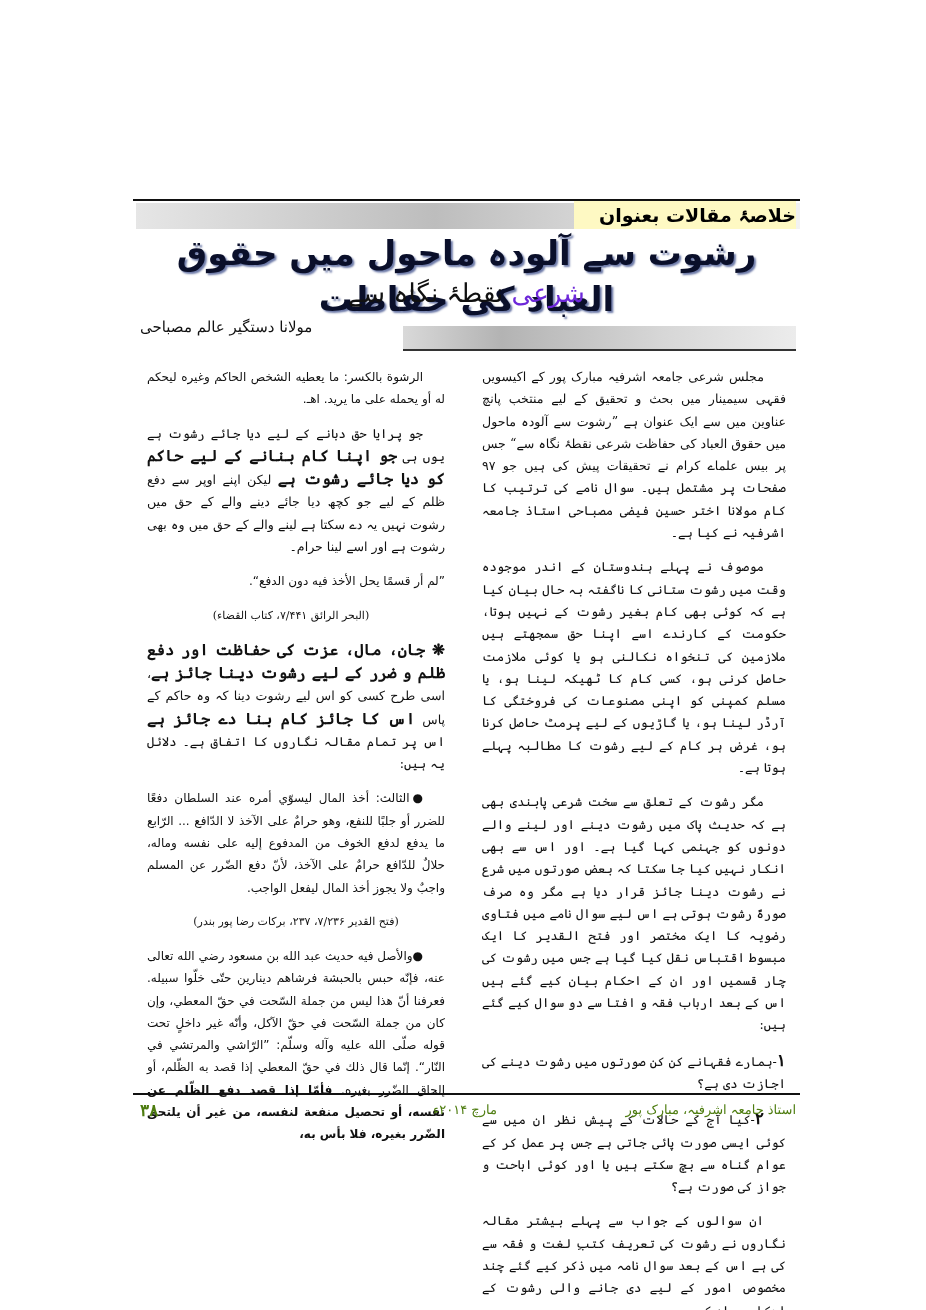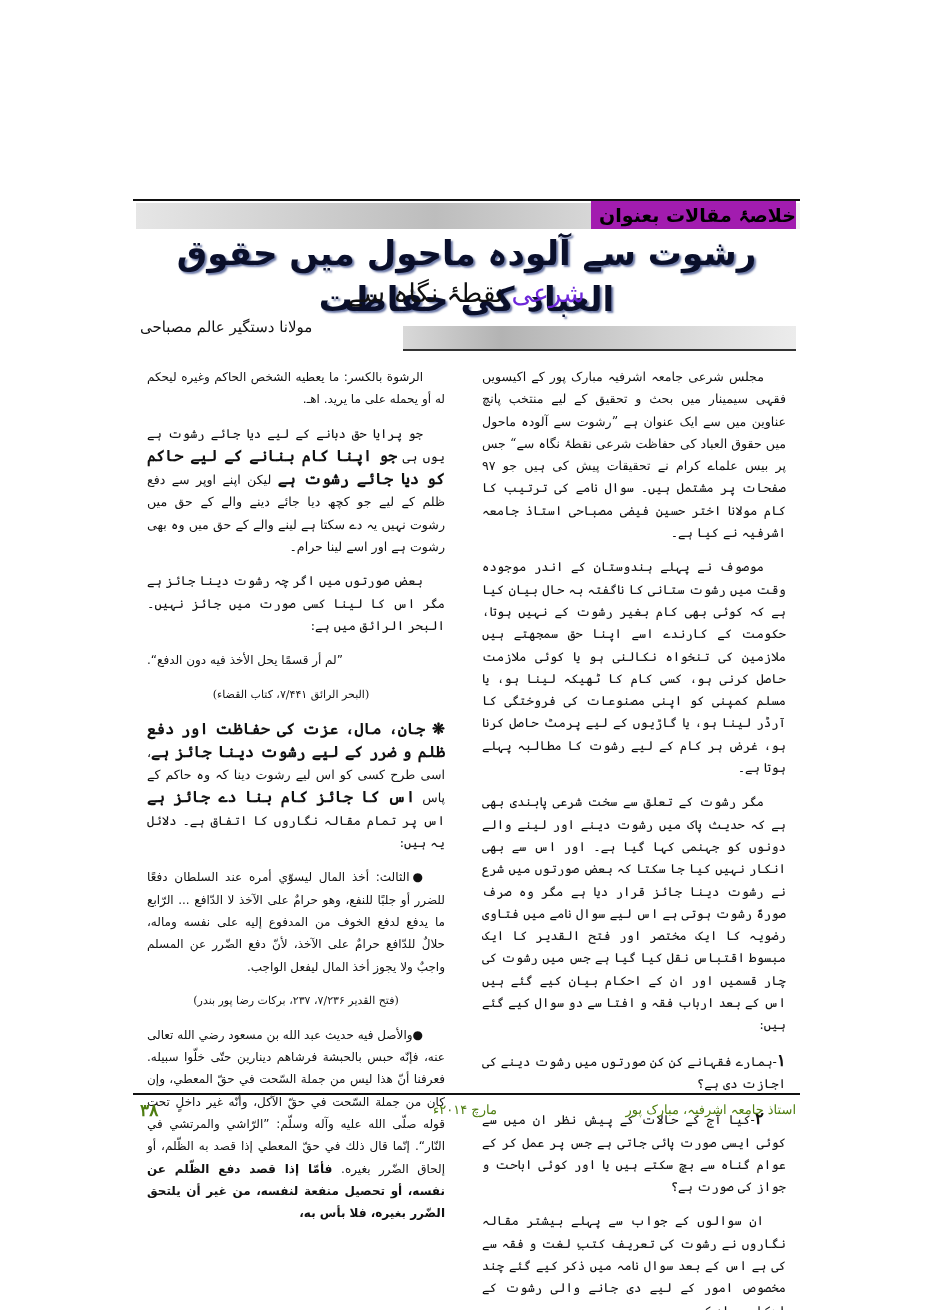--- a/index.html
+++ b/index.html
@@ -5,21 +5,21 @@
   html, body { margin: 0; padding: 0; background: #ffffff; }
   body { width: 926px; height: 1310px; position: relative; overflow: hidden;
          font-family: "DejaVu Sans", sans-serif; color: #111; }
   .page { position: absolute; left: 0; top: 0; width: 926px; height: 1310px; }
 
   .top-rule { position: absolute; left: 133px; top: 199px; width: 667px; height: 2px; background: #111; }
   .band-top { position: absolute; left: 136px; top: 203px; width: 664px; height: 26px;
               background: linear-gradient(to right, #e6e6e6 0%, #bdbdbd 45%, #d8d8d8 70%, #f2f2f2 100%); }
   .section-label { position: absolute; right: 130px; top: 201px; height: 28px; line-height: 28px;
                    font-family: "DejaVu Sans", sans-serif; font-weight: bold; font-size: 19px; color: #000;
-                   direction: rtl; background: #a21caf; padding-left: 8px; }
+                   direction: rtl; background: #fef9c3; padding-left: 25px; }
 
   .main-title { position: absolute; left: 133px; top: 230px; width: 667px; text-align: center;
                 direction: rtl; font-family: "DejaVu Sans", sans-serif; font-weight: bold; font-size: 34px;
                 line-height: 46px; color: #0a0f2a; text-shadow: 2px 2px 2px #6d7aa8; letter-spacing: -0.5px; }
   .sub-title { position: absolute; left: 133px; top: 276px; width: 667px; text-align: center;
                direction: rtl; font-family: "DejaVu Serif", serif; font-size: 26px; line-height: 34px; color: #111; }
   .sub-title .blue { color: #6d28d9; }
 
   .author { position: absolute; left: 140px; top: 318px; direction: rtl; font-family: "DejaVu Serif", serif;
             font-size: 15px; color: #111; }
@@ -32,21 +32,21 @@
   .col p { margin: 12px; }
   .col-right { left: 470px; top: 354px; width: 328px; }
   .col-left { left: 135px; top: 354px; width: 322px; }
   .indent { text-indent: 22px; }
   .ref { font-size: 11px; text-align: center; line-height: 22px; }
   .ref-r { font-size: 11px; text-align: center; line-height: 22px; padding-right: 10px; }
   .big { font-weight: bold; font-size: 15.5px; }
   .arabic { font-family: "DejaVu Sans", sans-serif; font-size: 12px; }
   .arabic-b { font-family: "DejaVu Sans", sans-serif; font-size: 12px; font-weight: bold; }
   .qnum { font-weight: bold; font-size: 17px; }
-  .center { text-align: left; }
+  .center { text-align: right; }
   .heading-inline { font-weight: bold; font-size: 19px; }
 
   .bottom-rule { position: absolute; left: 133px; top: 1093px; width: 667px; height: 2px; background: #111; }
   .footer { position: absolute; top: 1098px; height: 24px; line-height: 24px; direction: rtl;
             font-family: "DejaVu Serif", serif; color: #4d7c0f; }
   .footer-institution { right: 130px; font-size: 13px; margin-left: 32px; }
   .footer-date { left: 400px; width: 130px; text-align: center; font-size: 13px; }
   .footer-page { left: 140px; font-size: 17px; font-weight: bold; }
 </style>
 </head>
@@ -72,21 +72,20 @@
     <p><span class="qnum">۱</span><span>-ہمارے فقہانے کن کن صورتوں میں رشوت دینے کی اجازت دی ہے؟</span></p>
     <p class="indent"><span class="qnum">۲</span><span>-کیا آج کے حالات کے پیش نظر ان میں سے کوئی ایسی صورت پائی جاتی ہے جس پر عمل کر کے عوام گناہ سے بچ سکتے ہیں یا اور کوئی اباحت و جواز کی صورت ہے؟</span></p>
     <p class="indent">ان سوالوں کے جواب سے پہلے بیشتر مقالہ نگاروں نے رشوت کی تعریف کتبِ لغت و فقہ سے کی ہے اس کے بعد سوال نامہ میں ذکر کیے گئے چند مخصوص امور کے لیے دی جانے والی رشوت کے احکام بیان کیے ہیں۔</p>
     <p><span class="heading-inline">رشوت کی تعریف:</span><span class="arabic"> الرشوة: ما يعطى لإبطال حق أو لإحقاق باطل.</span></p>
     <p class="ref-r">(التعريفات للجرجاني ص ۱۱۱، مرقاة المفاتيح ۷/۲۴۸)</p>
   </div>
 
   <div class="col col-left">
     <p class="arabic indent">الرشوة بالكسر: ما يعطيه الشخص الحاكم وغيره ليحكم له أو يحمله على ما يريد. اهـ.</p>
     <p class="indent"><span>جو پرایا حق دبانے کے لیے دیا جائے رشوت ہے یوں ہی </span><span class="big">جو اپنا کام بنانے کے لیے حاکم کو دیا جائے رشوت ہے</span><span> لیکن اپنے اوپر سے دفع ظلم کے لیے جو کچھ دیا جائے دینے والے کے حق میں رشوت نہیں یہ دے سکتا ہے لینے والے کے حق میں وہ بھی رشوت ہے اور اسے لینا حرام۔</span></p>
-    <p class="indent">بعض صورتوں میں اگر چہ رشوت دینا جائز ہے مگر اس کا لینا کسی صورت میں جائز نہیں۔ البحر الرائق میں ہے:</p>
     <p class="arabic center">”لم أر قسمًا يحل الأخذ فيه دون الدفع“.</p>
     <p class="ref-r">(البحر الرائق ۷/۴۴۱، كتاب القضاء)</p>
     <p><span class="big">❋</span><span class="big"> جان، مال، عزت کی حفاظت اور دفع ظلم و ضرر کے لیے رشوت دینا جائز ہے</span><span>، اسی طرح کسی کو اس لیے رشوت دینا کہ وہ حاکم کے پاس </span><span class="big">اس کا جائز کام بنا دے جائز ہے</span><span> اس پر تمام مقالہ نگاروں کا اتفاق ہے۔ دلائل یہ ہیں:</span></p>
     <p class="arabic indent">●الثالث: أخذ المال ليسوّي أمره عند السلطان دفعًا للضرر أو جلبًا للنفع، وهو حرامٌ على الآخذ لا الدّافع ... الرّابع ما يدفع لدفع الخوف من المدفوع إليه على نفسه وماله، حلالٌ للدّافع حرامٌ على الآخذ، لأنّ دفع الضّرر عن المسلم واجبٌ ولا يجوز أخذ المال ليفعل الواجب.</p>
     <p class="ref">(فتح القدير ۷/۲۳۶، ۲۳۷، بركات رضا پور بندر)</p>
     <p class="arabic indent"><span>●والأصل فيه حديث عبد الله بن مسعود رضي الله تعالى عنه، فإنّه حبس بالحبشة فرشاهم دينارين حتّى خلّوا سبيله. فعرفنا أنّ هذا ليس من جملة السّحت في حقّ المعطي، وإن كان من جملة السّحت في حقّ الآكل، وأنّه غير داخلٍ تحت قوله صلّى الله عليه وآله وسلّم: ”الرّاشي والمرتشي في النّار“. إنّما قال ذلك في حقّ المعطي إذا قصد به الظّلم، أو إلحاق الضّرر بغيره.</span><span class="arabic-b"> فأمّا إذا قصد دفع الظّلم عن نفسه، أو تحصيل منفعة لنفسه، من غير أن يلتحق الضّرر بغيره، فلا بأس به،</span></p>
   </div>
 
   <div class="bottom-rule"></div>
   <div class="footer footer-institution">استاذ جامعہ اشرفیہ، مبارک پور</div>

